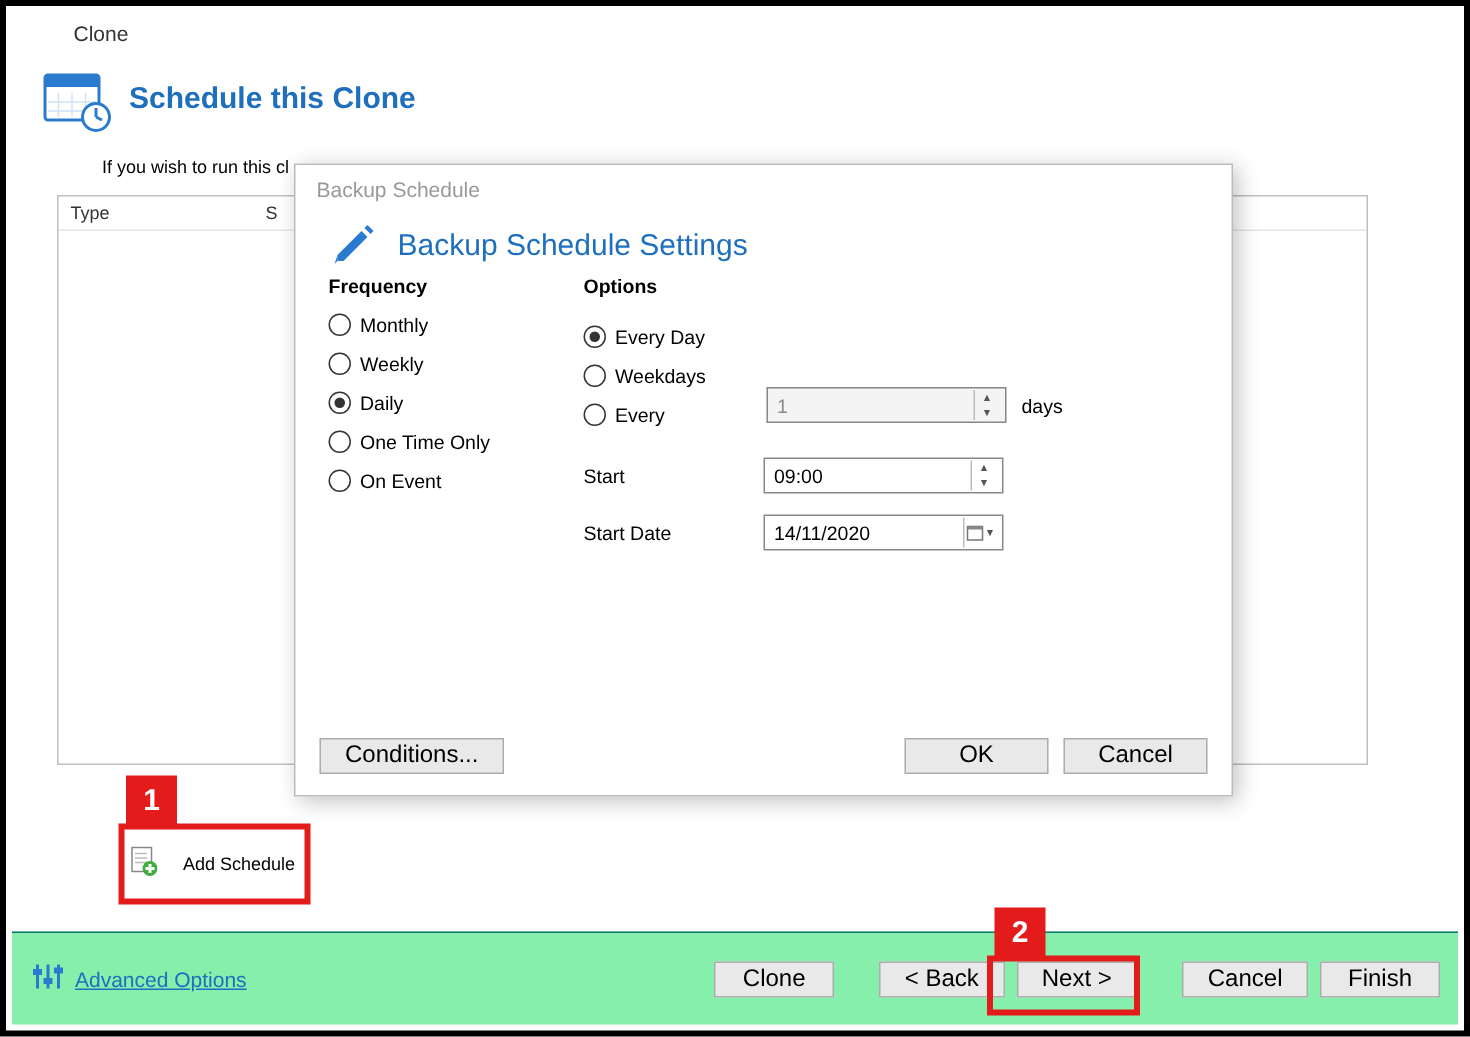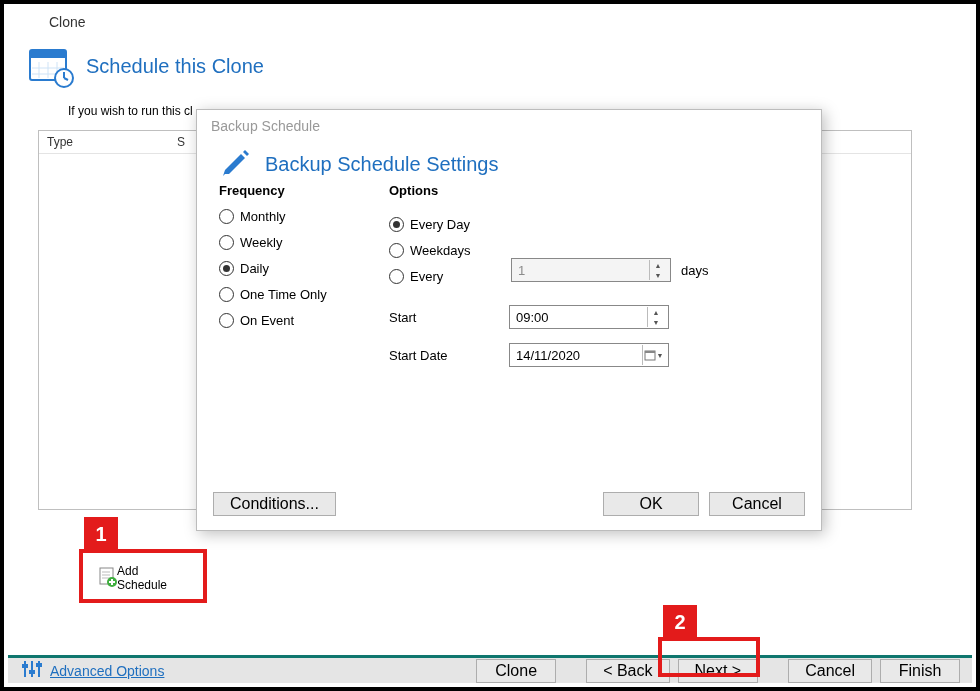--- a/index.html
+++ b/index.html
@@ -28,21 +28,21 @@
     gap: 12px;
     padding: 6px 4px 10px 10px;
   }
   .calendar-icon {
     width: 46px; height: 44px;
     position: relative;
   }
   .page-title {
     font-size: 20px;
     color: #1f6fbf;
-    font-weight: 400;
+    font-weight: 700;
   }
   .intro {
     padding: 6px 0 8px 50px;
     font-size: 12px;
   }
   .table-wrap {
     margin: 4px 50px 0 20px;
     border: 1px solid #bfbfbf;
     height: 380px;
     background: #fff;
@@ -59,31 +59,31 @@
   .add-sched-wrap {
     position: absolute;
     left: 79px;
     top: 557px;
     width: 120px;
     height: 42px;
   }
   .add-sched {
     display: flex;
     align-items: center;
-    gap: 0;
-    padding: 3px 16px;
+    gap: 17px;
+    padding: 3px 4px;
     font-size: 12px;
     cursor: pointer;
   }
   .bottom-bar {
     position: absolute;
     left: 4px; right: 4px; bottom: 4px;
-    height: 28px;
-    background: #e5e5e5;
-    border-top: 3px solid #0f766e;
+    height: 62px;
+    background: #86efac;
+    border-top: 1px solid #0f766e;
     display: flex;
     align-items: center;
     padding: 0 12px;
     gap: 8px;
   }
   .adv-opt {
     display: flex;
     align-items: center;
     gap: 8px;
     flex: 1;

